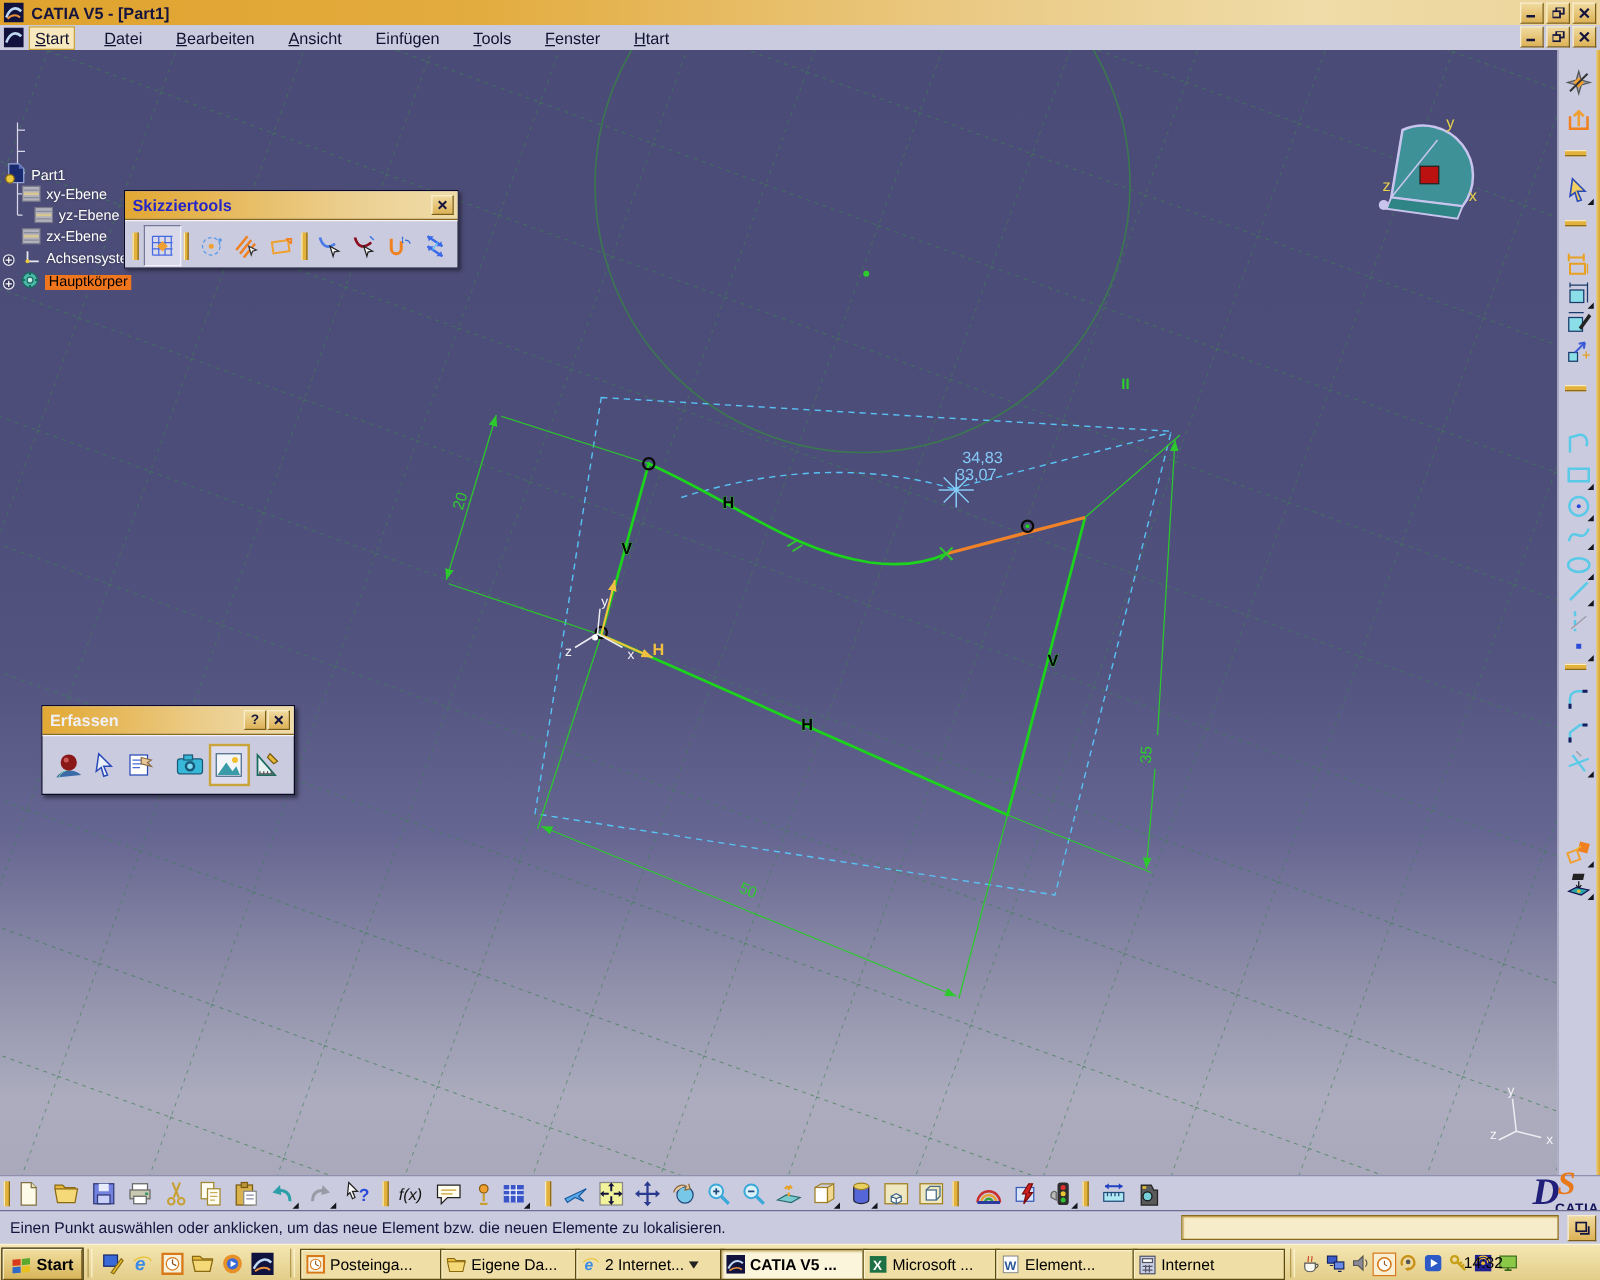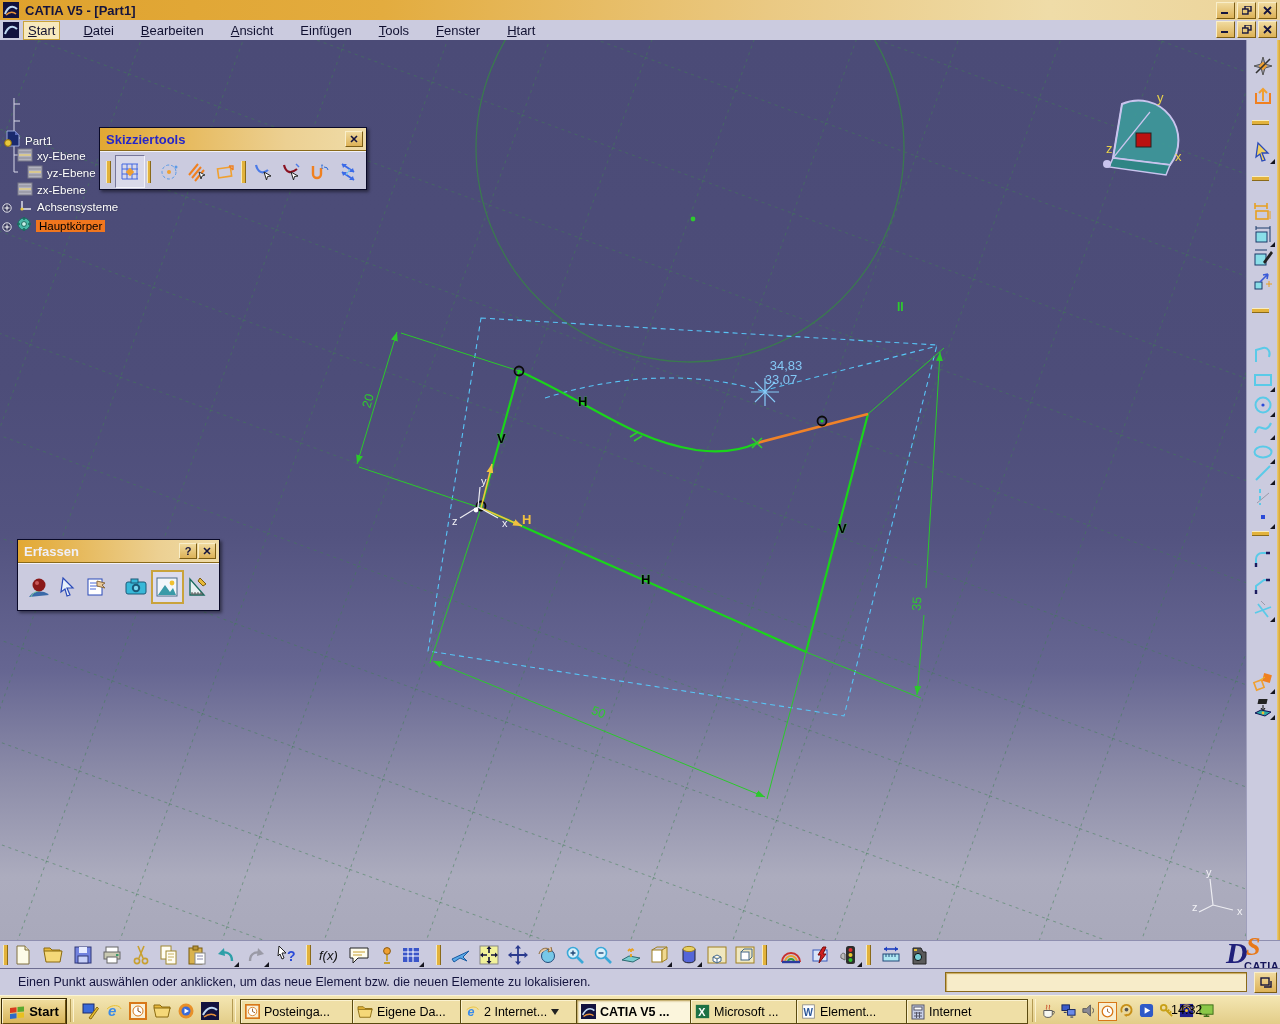--- a/index.html
+++ b/index.html
@@ -20,40 +20,40 @@
   
   #viewport{position:absolute;left:0;top:40px;width:1246px;height:900px;
     background:linear-gradient(180deg,#4B4B77 0%,#4D4D79 38%,#535380 55%,#666692 70%,#8D8DA9 82%,#ACACBE 93%,#A9A9BB 100%);}
   #goldframe{position:absolute;left:1276px;top:40px;width:4px;height:900px;background:linear-gradient(90deg,#F0D890,#D9A62E);}
   
   #tree{position:absolute;left:0;top:40px;width:200px;height:130px;color:#FFF;font-size:11.5px;}
   .trow{position:absolute;display:flex;align-items:flex-end;white-space:nowrap;margin-top:48px;}
   .trow .lbl{margin-left:4px;text-shadow:0 0 2px rgba(0,0,0,.4);}
   .trow.sel .lbl{background:#F0761E;color:#000;padding:0 3px;margin-left:3px;text-shadow:none;}
   
-  .panel{position:absolute;background:#CBCBDF;border:1px solid #0A0A28;box-shadow:2px 2px 3px rgba(0,0,0,.45);}
+  .panel{position:absolute;background:#CBCBDF;border:1px solid #0A0A28;box-shadow:2px 2px 3px rgba(0,0,0,.45);margin-top:25px;}
   .ptitle{height:22px;background:linear-gradient(90deg,#E2A833,#ECD092 70%,#EFDCA8);display:flex;align-items:center;position:relative;border-bottom:1px solid #8A6A1A;}
   .ptitle .pt{font-size:13px;font-weight:bold;margin-left:6px;}
   .pbtn{width:16px;height:14px;background:linear-gradient(180deg,#F0DA9E,#DDB257);border:1px solid;border-color:#F9EEC9 #7A5C14 #7A5C14 #F9EEC9;display:flex;align-items:center;justify-content:center;margin-left:2px;}
   .pbody{display:flex;align-items:center;padding:3px 4px;border-top:1px solid #F2F2FA;}
   .tbtn{width:31px;height:31px;display:flex;align-items:center;justify-content:center;position:relative;}
   .tbtn.pressed{background:#D9D9EA;border:1px solid;border-color:#77779A #F2F2FA #F2F2FA #77779A;}
   .tbtn.sel{background:#DCDCEE;border:2px solid #C9A33C;}
   .hdl{width:3px;height:22px;background:#E2B23C;border-left:1px solid #F8ECC0;border-right:1px solid #8A6A1A;margin:0 4px 0 2px;}
   
   #rtools{position:absolute;left:1246px;top:40px;width:30px;height:900px;background:#CBCBDF;border-left:1px solid #9F9FBC;}
   .ricon{position:absolute;left:3px;width:25px;height:24px;display:flex;align-items:center;justify-content:center;}
   .vsep{position:absolute;left:5px;width:17px;height:3px;background:#E2B23C;border-top:1px solid #F8ECC0;border-bottom:1px solid #8A6A1A;}
   .fly::after{content:"";position:absolute;right:0;bottom:0;width:0;height:0;border-left:5px solid transparent;border-bottom:5px solid #15151F;}
   
   #btools{position:absolute;left:0;top:940px;width:1280px;height:28px;background:#CBCBDF;border-top:1px solid #8F8FB0;}
   .ticon{position:absolute;top:2px;width:26px;height:24px;display:flex;align-items:center;justify-content:center;}
   .bhdl{position:absolute;top:4px;width:3px;height:20px;background:#E2B23C;border-left:1px solid #F8ECC0;border-right:1px solid #8A6A1A;}
   #statusbar{position:absolute;left:0;top:968px;width:1280px;height:27px;background:#CBCBDF;border-top:1px solid #6E6E90;}
-  #statusmsg{position:absolute;left:18px;top:6px;font-size:12.5px;color:#14143E;}
+  #statusmsg{position:absolute;left:8px;top:6px;font-size:12.5px;color:#14143E;}
   #cmdfield{position:absolute;left:945px;top:3px;width:300px;height:18px;background:#F7ECC9;border:1px solid #8A6A1A;box-shadow:inset 1px 1px 1px #C9A95A;}
   #dlgbtn{position:absolute;left:1254px;top:3px;width:21px;height:19px;background:linear-gradient(180deg,#F0DA9E,#DDB257);border:1px solid;border-color:#F9EEC9 #7A5C14 #7A5C14 #F9EEC9;display:flex;align-items:center;justify-content:center;}
   #taskbar{position:absolute;left:0;top:995px;width:1280px;height:29px;background:linear-gradient(180deg,#F4E6B2,#E2CC87);border-top:1px solid #FBF4D4;}
   #startbtn{position:absolute;left:2px;top:3px;width:62px;height:23px;background:linear-gradient(180deg,#F0DD9E,#D8B55A);border:1px solid;border-color:#FBF2CF #6A500E #6A500E #FBF2CF;outline:1px solid #3A2C06;display:flex;align-items:center;justify-content:center;gap:4px;font-weight:bold;font-size:13px;color:#000;}
   .qlicon{position:absolute;top:5px;width:20px;height:20px;display:flex;align-items:center;justify-content:center;}
   .taskbtn{position:absolute;top:3px;height:23px;background:#EFDFA6;border:1px solid #5A4A10;box-shadow:inset 1px 1px 0 #FBF2CF;display:flex;align-items:center;font-size:12.5px;color:#000;padding:0 4px;gap:4px;overflow:hidden;white-space:nowrap;}
   .taskbtn.active{background:#FBF5DC;font-weight:bold;box-shadow:inset 1px 1px 2px #B59A4E;}
   .groove{position:absolute;top:3px;width:2px;height:23px;border-left:1px solid #B39A52;border-right:1px solid #FBF2CF;}
   .trayicon{position:absolute;top:6px;width:17px;height:17px;display:flex;align-items:center;justify-content:center;}
   #trayclock{position:absolute;left:1171px;top:7px;font-size:12.5px;color:#000;}
@@ -364,21 +364,21 @@
       <div class="tbtn">
             <svg width="22" height="22" viewBox="0 0 22 22">
               <path d="M5,3 L17,11 M5,11 L17,19" stroke="#3A6AE8" stroke-width="2"></path>
               <path d="M5,3 l5,0 -4,4z M17,11 l-5,0 4,-4z M5,11 l5,0 -4,4z M17,19 l-5,0 4,-4z" fill="#3A6AE8"></path>
               <path d="M9,14 l4,-6" stroke="#58C4F6"></path>
             </svg>
           </div>
     </div>
   </div>
 
-  <div class="panel" style="left:17px;top:499px;width:201px;height:70px;">
+  <div class="panel" style="left:33px;top:499px;width:201px;height:70px;">
     <div class="ptitle">
       <span class="pt" style="color:#EFEFF7">Erfassen</span>
       <div class="pbtn" style="position:absolute;right:22px;">
             <span style="font-size:11px;font-weight:bold;color:#14143E">?</span>
           </div>
       <div class="pbtn" style="position:absolute;right:3px;">
             <svg width="8" height="8" viewBox="0 0 8 8">
               <path d="M1,1 L7,7 M7,1 L1,7" stroke="#14143E" stroke-width="1.6"></path>
             </svg>
           </div>

